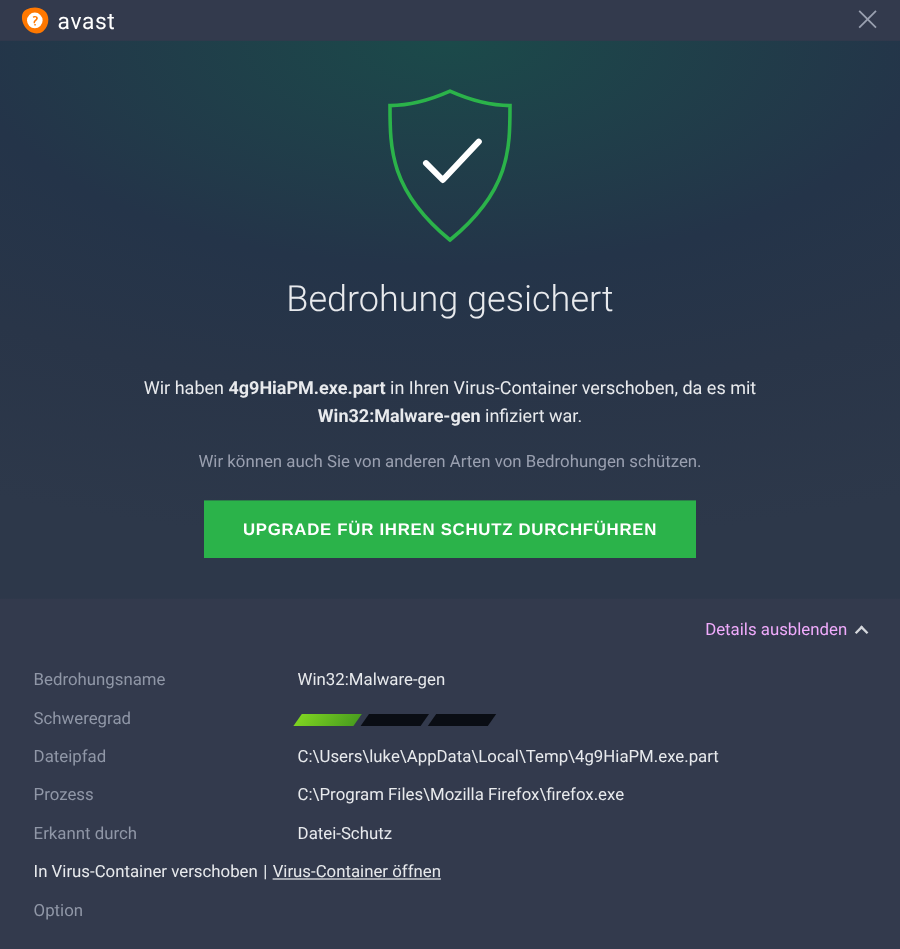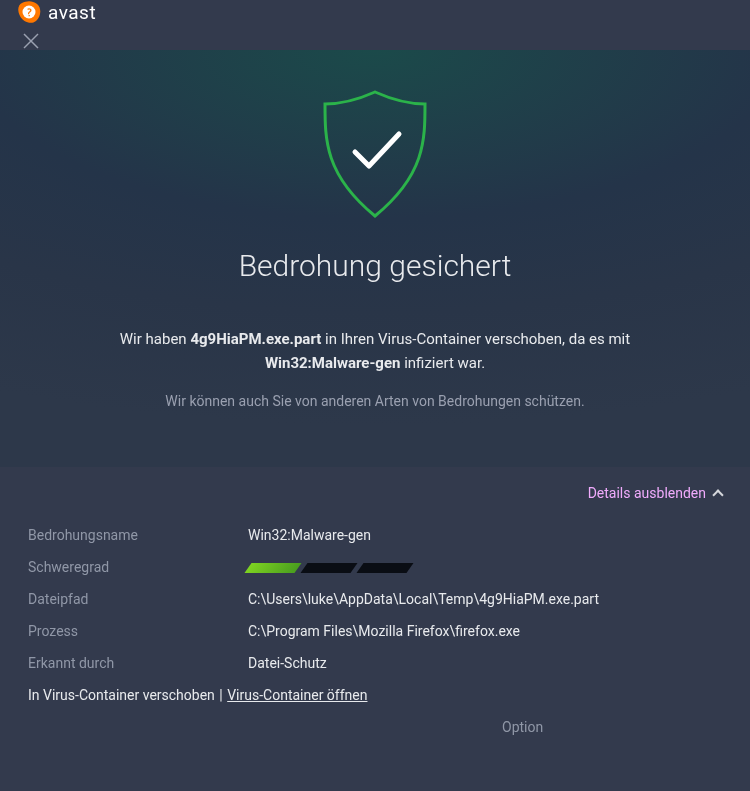--- a/index.html
+++ b/index.html
@@ -18,23 +18,23 @@
       width: 750px;
       height: 791px;
       background: #333a4d;
       display: flex;
       flex-direction: column;
     }
     .titlebar {
       height: 50px;
       background: #333a4d;
       display: flex;
+      align-items: center;
       justify-content: space-between;
       padding: 0 14px 0 18px;
-      flex-direction: column;
     }
     .logo-wrap {
       display: flex;
       align-items: center;
       gap: 6px;
     }
     .logo-amoeba {
       width: 24px;
       height: 24px;
     }
@@ -123,21 +123,20 @@
       margin-top: 4px;
     }
     .details {
       padding: 18px 28px 28px 28px;
       flex: 1;
     }
     .detail-row {
       display: flex;
       padding: 8px 0;
       font-size: 14px;
-      justify-content: flex-end;
     }
     .detail-label {
       width: 220px;
       color: #9097a7;
       flex-shrink: 0;
     }
     .detail-value {
       color: #e8eaed;
       flex: 1;
     }
@@ -196,20 +195,21 @@
         <path d="M 54 2 C 72 10 90 14 104 14 C 104 50 104 85 54 126 C 4 85 4 50 4 14 C 18 14 36 10 54 2 Z" fill="none" stroke="#2bb34a" stroke-width="3"></path>
         <path d="M 34 62 L 48 76 L 78 44" fill="none" stroke="#ffffff" stroke-width="5" stroke-linecap="round" stroke-linejoin="round"></path>
       </svg>
     </div>
     <h1 class="headline">Bedrohung gesichert</h1>
     <p class="subline">
       <span>Wir haben </span><span class="bold">4g9HiaPM.exe.part</span><span> in Ihren Virus-Container verschoben, da es mit </span><br>
       <span class="bold">Win32:Malware-gen</span><span> infiziert war.</span>
     </p>
     <p class="infoline">Wir können auch Sie von anderen Arten von Bedrohungen schützen.</p>
+    <button class="upgrade-btn">UPGRADE FÜR IHREN SCHUTZ DURCHFÜHREN</button>
   </div>
 
   <div class="details-toggle-row">
     <div class="details-toggle">
       <span>Details ausblenden</span>
       <span class="chevron-up"></span>
     </div>
   </div>
 
   <div class="details">

